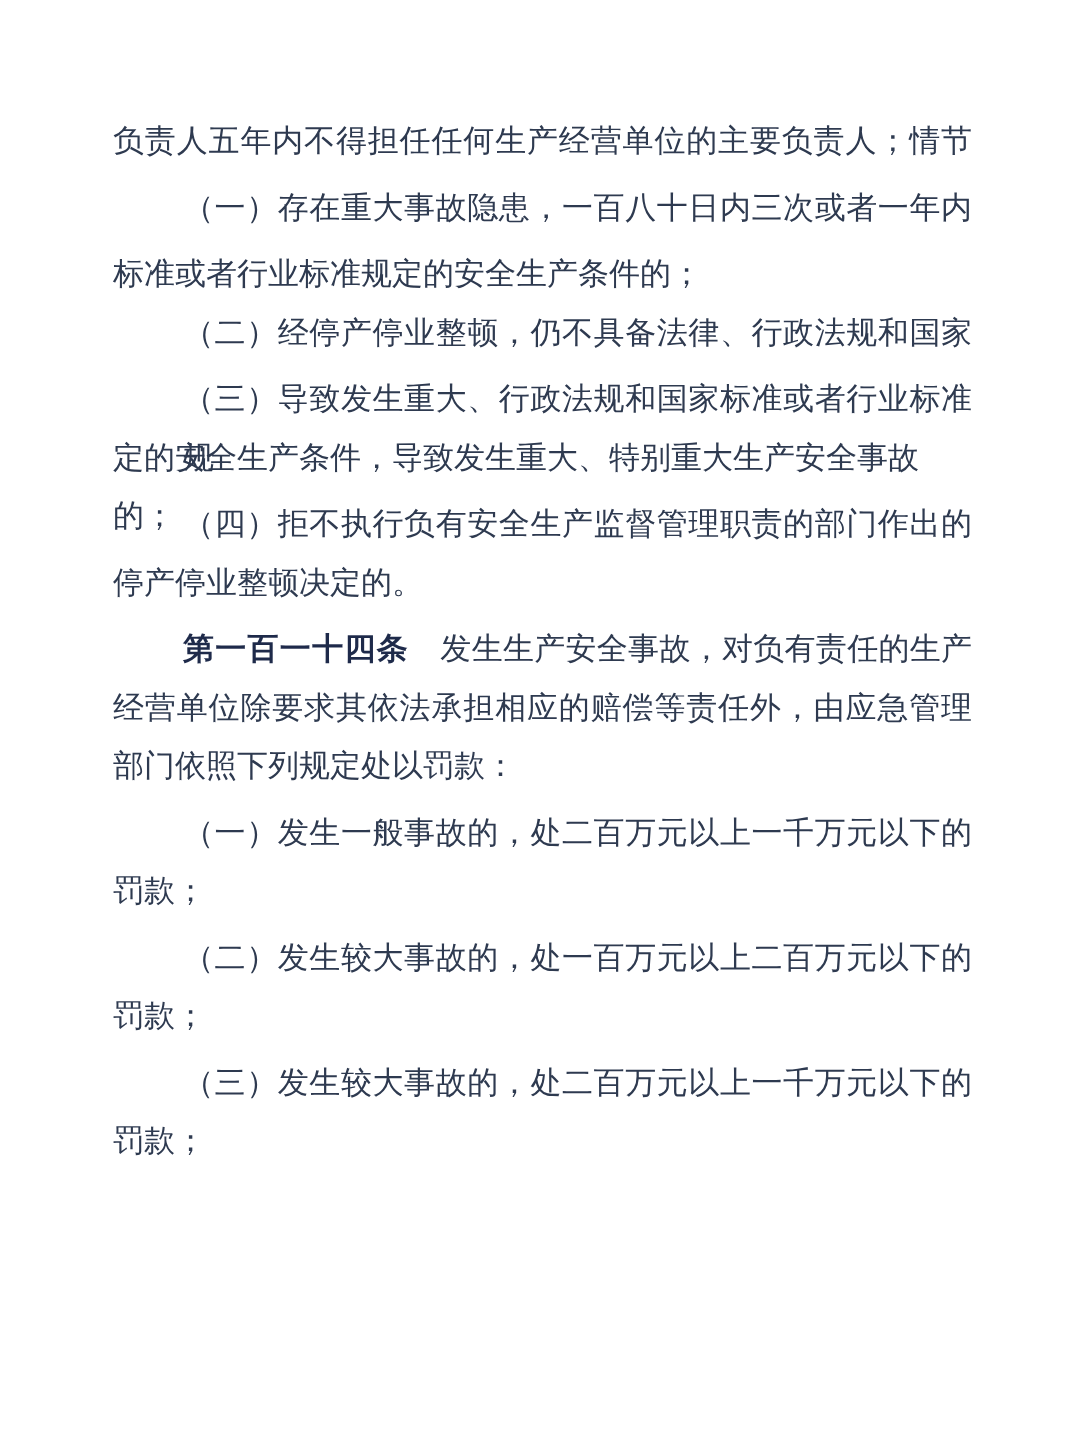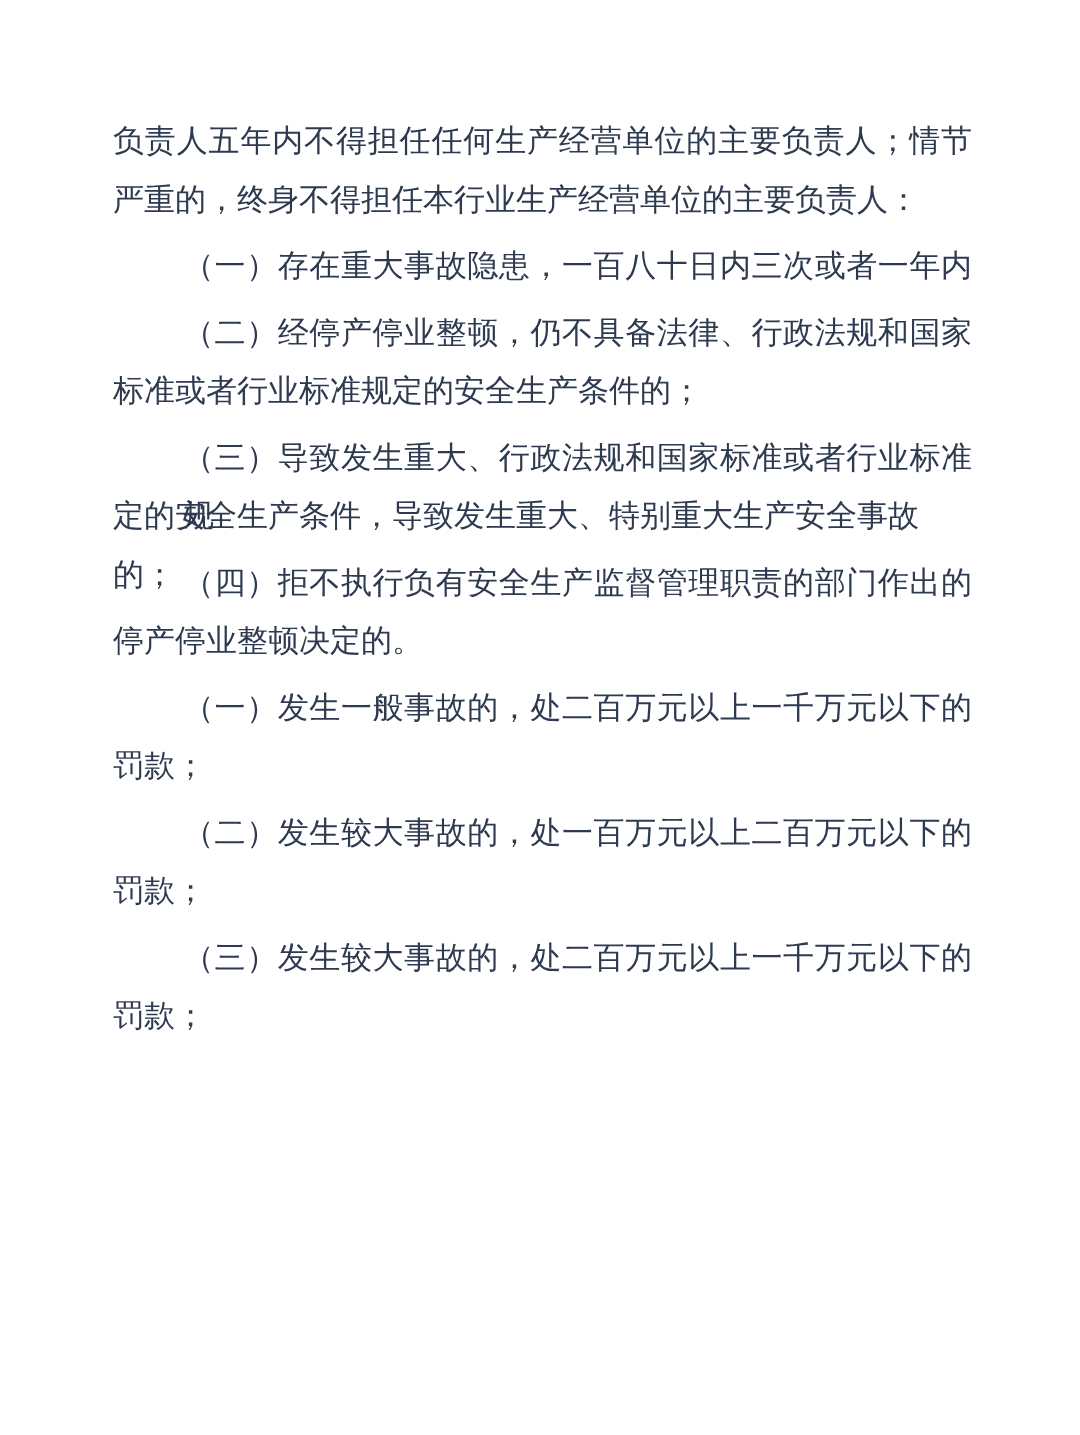--- a/index.html
+++ b/index.html
@@ -44,36 +44,40 @@
     letter-spacing: 1px;
   }
 </style>
 </head>
 <body>
 
 <div class="page">
   <div class="doc-body" id="doc-body">
       <div class="para">
         <div class="line fill"><span>负责人五年内不得担任任何生产经营单位的主要负责人；情节</span></div>
-        <div class="line"><span>严重的，终身不得担任本行业生产经营单位的主要负责人：</span></div>
       </div>
       <div class="para">
         <div class="line indent fill"><span>（一）存在重大事故隐患，一百八十日内三次或者一年内</span></div>
       </div>
       <div class="para">
+        <div class="line"><span>标准或者行业标准规定的安全生产条件的；</span></div>
         <div class="line indent fill"><span>（二）经停产停业整顿，仍不具备法律、行政法规和国家</span></div>
-        <div class="line"><span>标准或者行业标准规定的安全生产条件的；</span></div>
       </div>
       <div class="para">
         <div class="line indent fill"><span>（三）导致发生重大、行政法规和国家标准或者行业标准规</span></div>
         <div class="line"><span>定的安全生产条件，导致发生重大、特别重大生产安全事故的；</span></div>
       </div>
       <div class="para">
         <div class="line indent fill"><span>（四）拒不执行负有安全生产监督管理职责的部门作出的</span></div>
         <div class="line"><span>停产停业整顿决定的。</span></div>
+      </div>
+      <div class="para">
+        <div class="line indent fill"><span class="article">第一百一十四条</span><span>　发生生产安全事故，对负有责任的生产</span></div>
+        <div class="line fill"><span>经营单位除要求其依法承担相应的赔偿等责任外，由应急管理</span></div>
+        <div class="line"><span>部门依照下列规定处以罚款：</span></div>
       </div>
       <div class="para">
         <div class="line indent fill"><span>（一）发生一般事故的，处二百万元以上一千万元以下的</span></div>
         <div class="line"><span>罚款；</span></div>
       </div>
       <div class="para">
         <div class="line indent fill"><span>（二）发生较大事故的，处一百万元以上二百万元以下的</span></div>
         <div class="line"><span>罚款；</span></div>
       </div>
       <div class="para">

